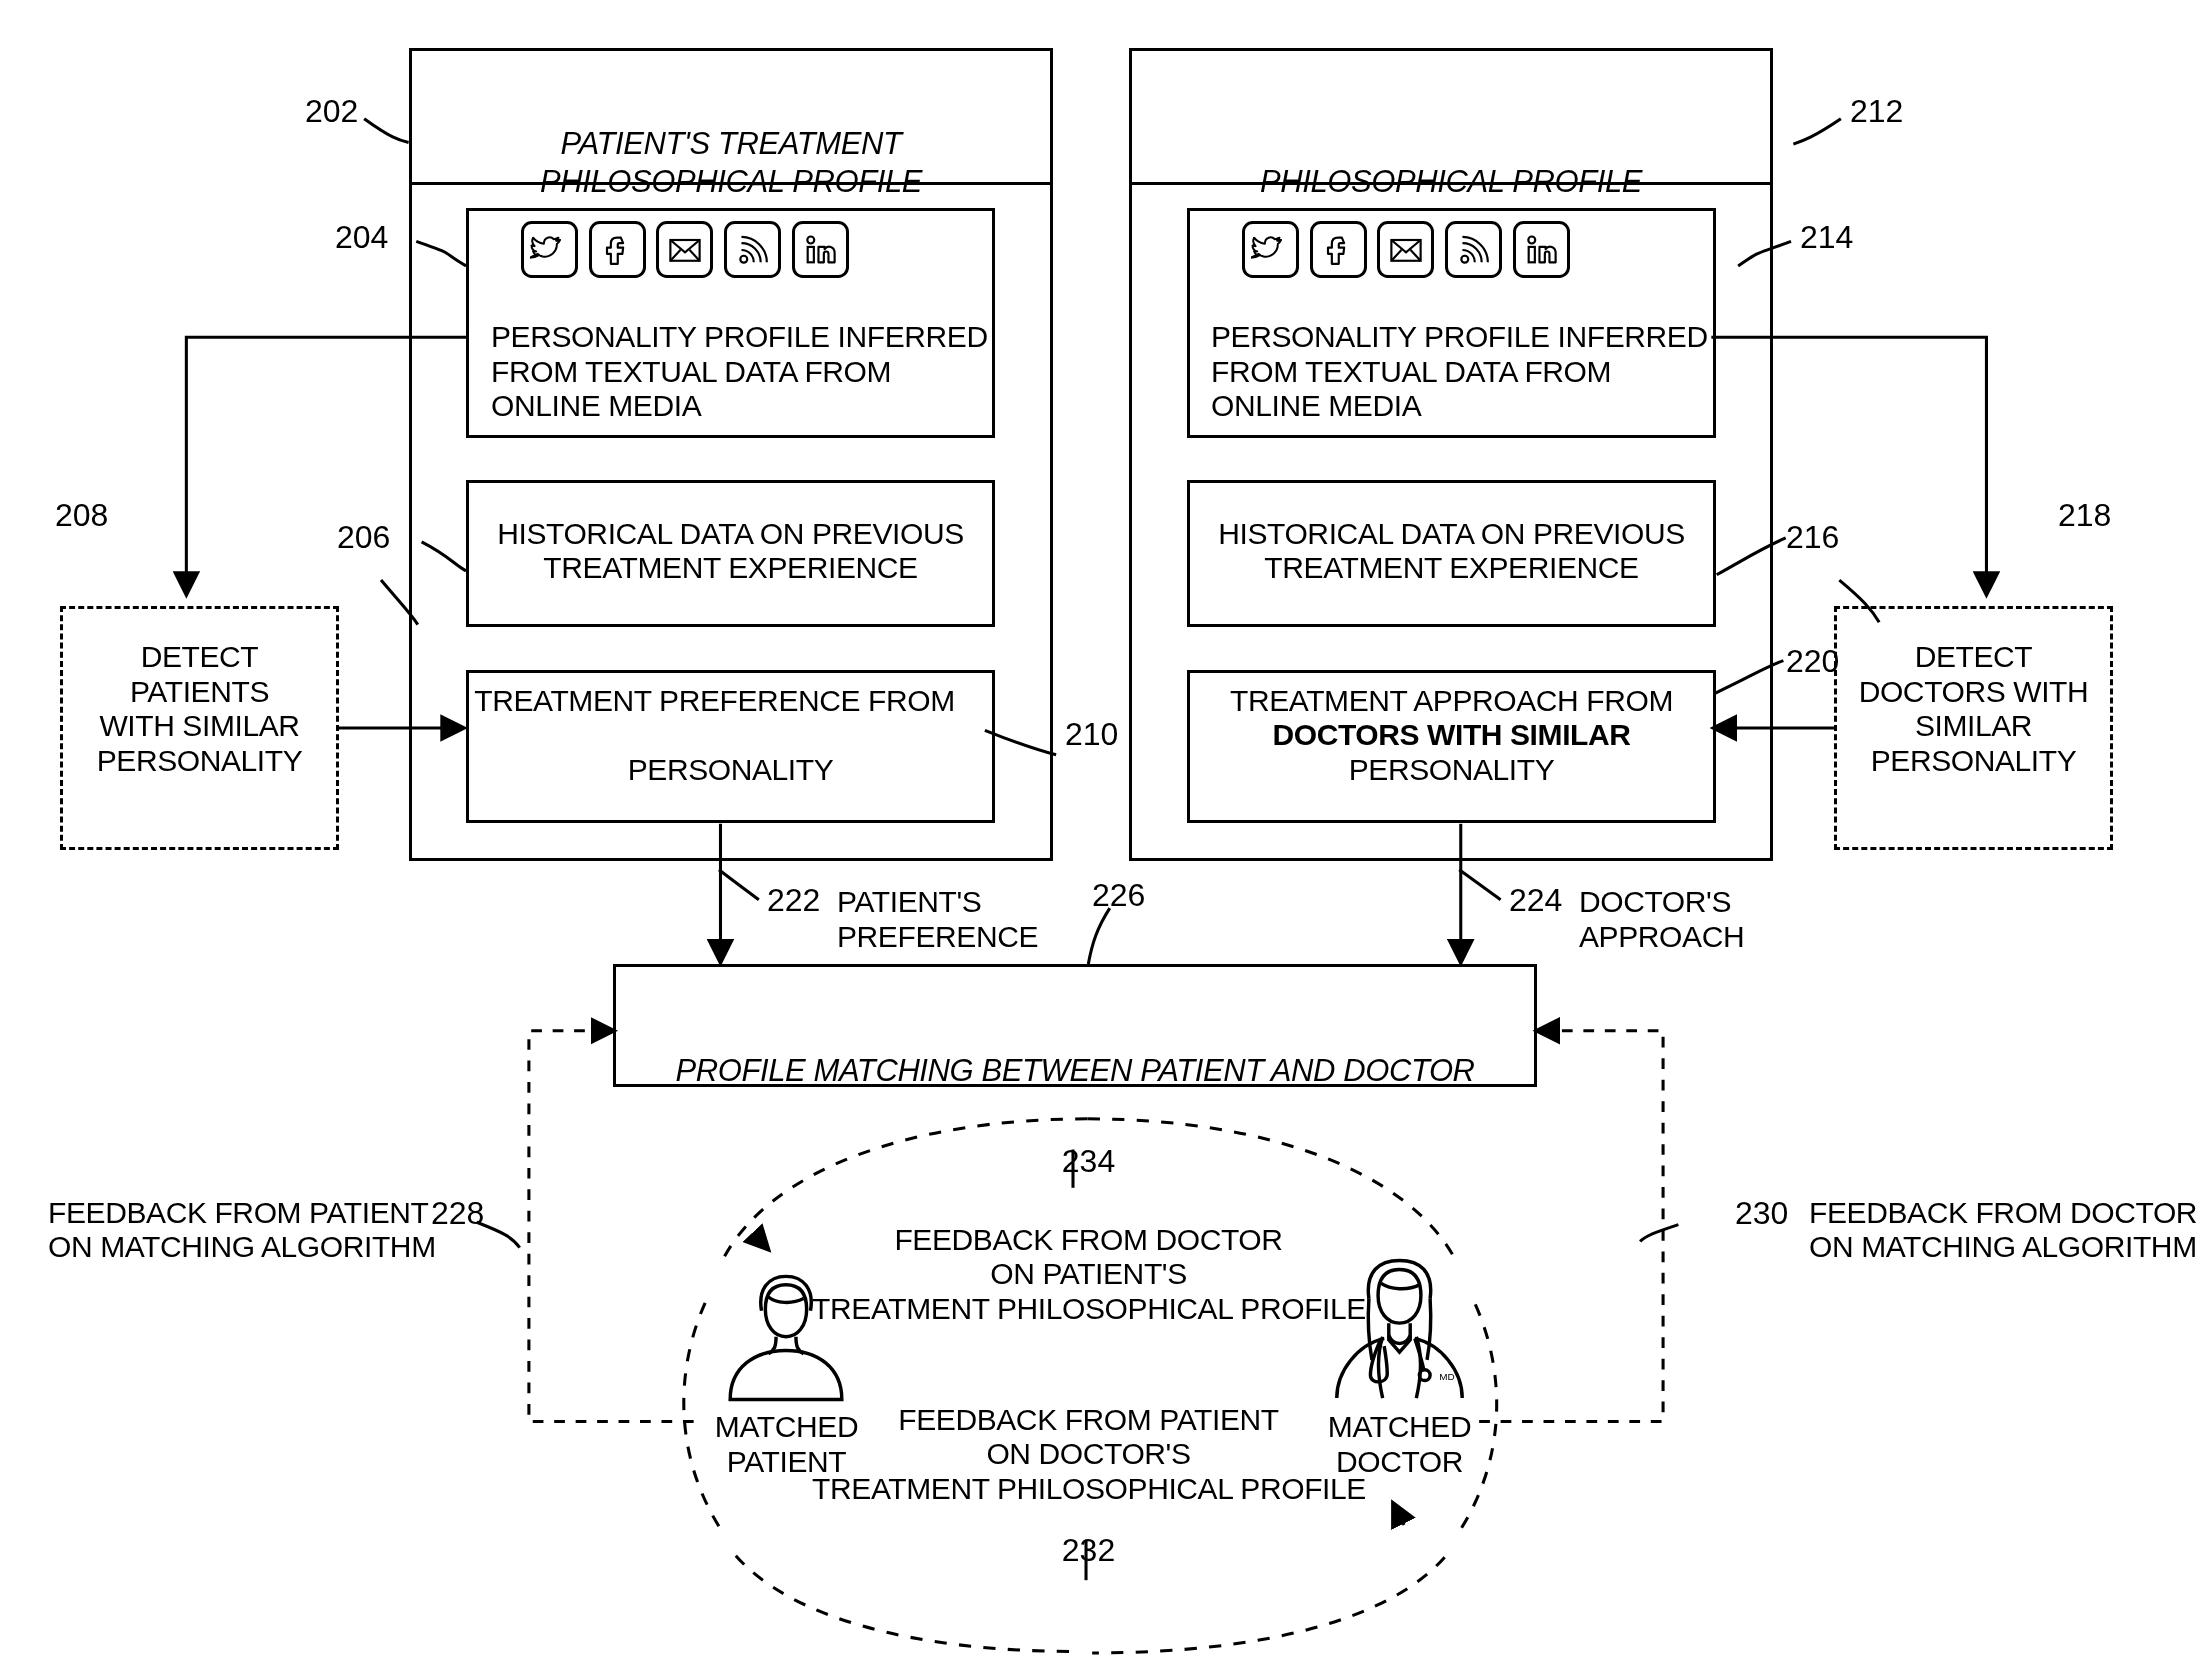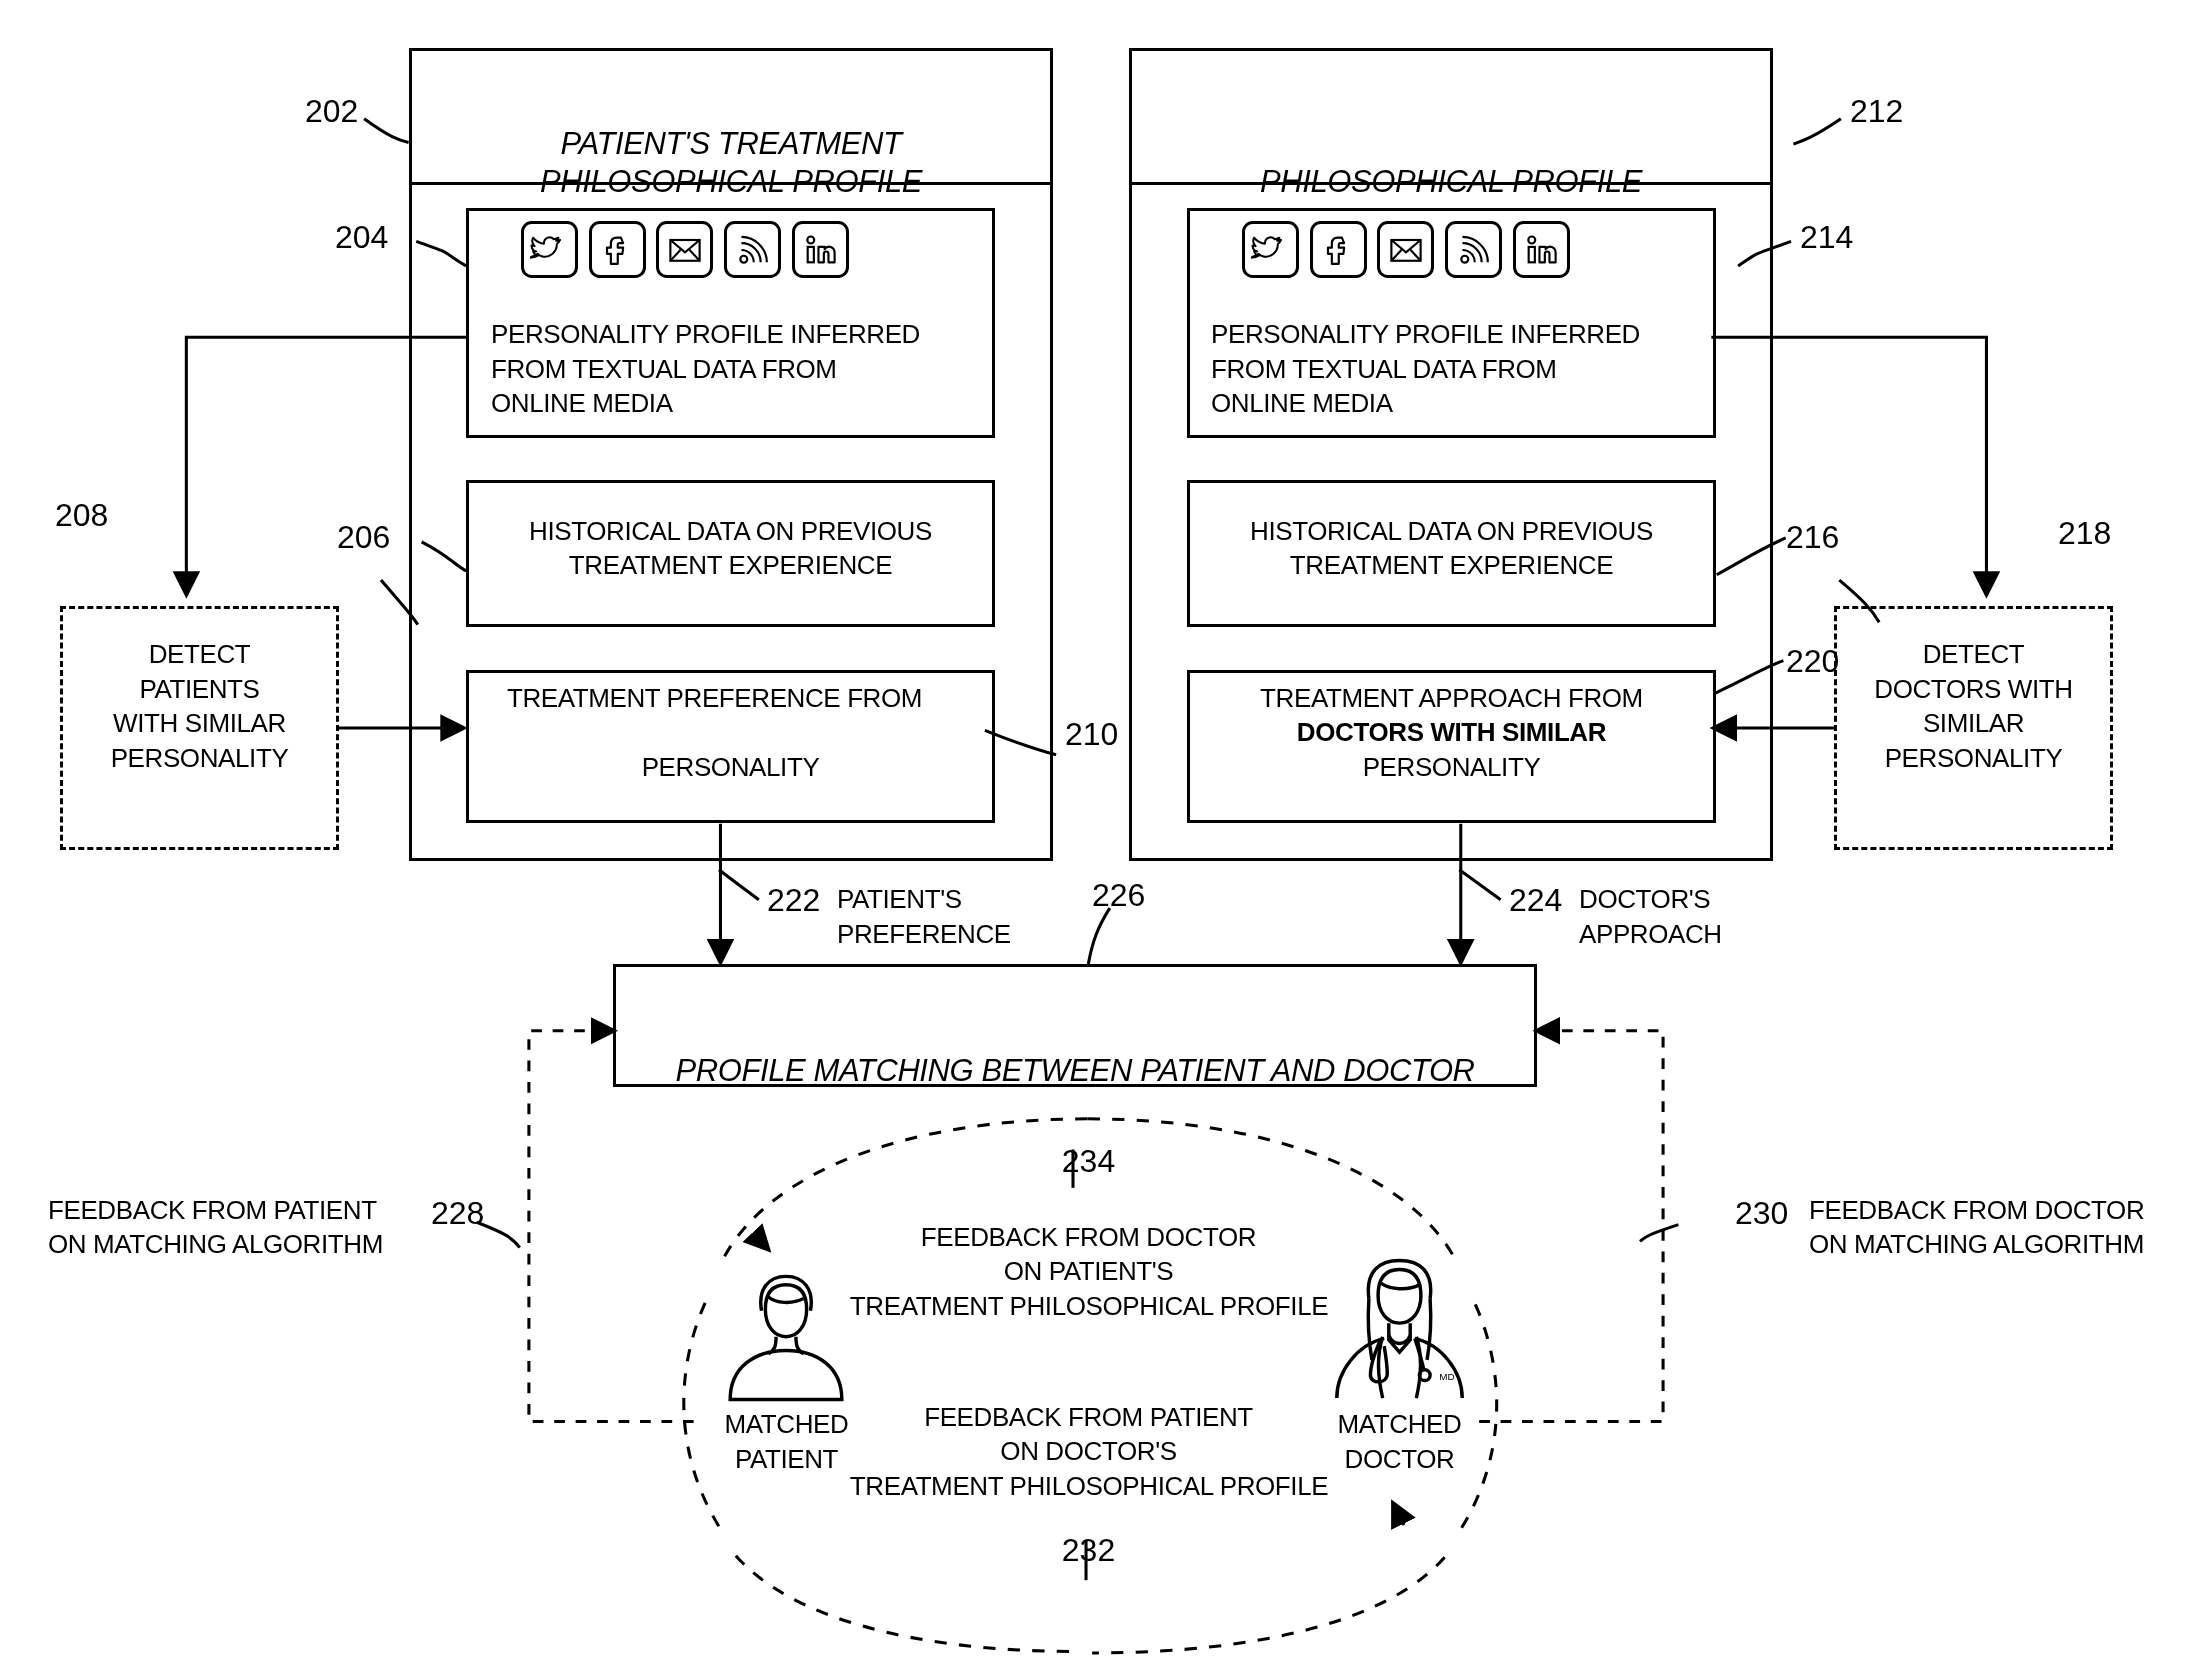--- a/index.html
+++ b/index.html
@@ -6,21 +6,21 @@
   body{font-family:"Liberation Sans",sans-serif;color:#000;}
   #stage{position:relative;width:2205px;height:1666px;background:#fff;overflow:hidden;}
   .abs{position:absolute;}
   .txt{position:absolute;white-space:pre;line-height:1.12;color:#000;
        font-family:"Liberation Sans",sans-serif;letter-spacing:-0.4px;}
   .ctr{text-align:center;}
   .num{font-size:32px;letter-spacing:0px;}
   .boxline{position:absolute;border:3.1px solid #000;box-sizing:border-box;background:transparent;}
   .dashbox{position:absolute;border:3.8px dashed #000;box-sizing:border-box;background:transparent;}
   .hdr-italic{font-style:italic;font-size:31px;margin-top:44px;}
-  .body-txt{font-size:26px;}
+  .body-txt{font-size:30px;}
   .icon-cell{width:57px;height:57px;border:3.1px solid #000;border-radius:10.7px;
              box-sizing:border-box;display:inline-flex;align-items:center;justify-content:center;margin-right:10.7px;}
   .icon-cell svg{display:block;}
   .iconrow{position:absolute;display:flex;flex-direction:row;align-items:center;}
   svg.overlay{position:absolute;left:0;top:0;width:2205px;height:1666px;pointer-events:none;}
 </style>
 </head>
 <body>
 
 <div id="stage">
@@ -223,21 +223,21 @@
   <div class="txt ctr body-txt" style="left:60px;top:675px;width:279px;">PATIENTS</div>
   <div class="txt ctr body-txt" style="left:60px;top:709px;width:279px;">WITH SIMILAR</div>
   <div class="txt ctr body-txt" style="left:60px;top:744px;width:279px;">PERSONALITY</div>
   <div class="txt num" style="left:55px;top:498px;">208</div>
 
   <div class="dashbox" style="left:1834px;top:606px;width:279px;height:244px;"></div>
   <div class="txt ctr body-txt" style="left:1834px;top:640px;width:279px;">DETECT</div>
   <div class="txt ctr body-txt" style="left:1834px;top:675px;width:279px;">DOCTORS WITH</div>
   <div class="txt ctr body-txt" style="left:1834px;top:709px;width:279px;">SIMILAR</div>
   <div class="txt ctr body-txt" style="left:1834px;top:744px;width:279px;">PERSONALITY</div>
-  <div class="txt num" style="left:2058px;top:516px;">218</div>
+  <div class="txt num" style="left:2058px;top:498px;">218</div>
 
   <div class="txt num" style="left:767px;top:883px;">222</div>
   <div class="txt body-txt" style="left:837px;top:885px;">PATIENT'S</div>
   <div class="txt body-txt" style="left:837px;top:920px;">PREFERENCE</div>
 
   <div class="txt num" style="left:1509px;top:883px;">224</div>
   <div class="txt body-txt" style="left:1579px;top:885px;">DOCTOR'S</div>
   <div class="txt body-txt" style="left:1579px;top:920px;">APPROACH</div>
 
   <div class="boxline" style="left:613px;top:964px;width:924px;height:123px;"></div>

